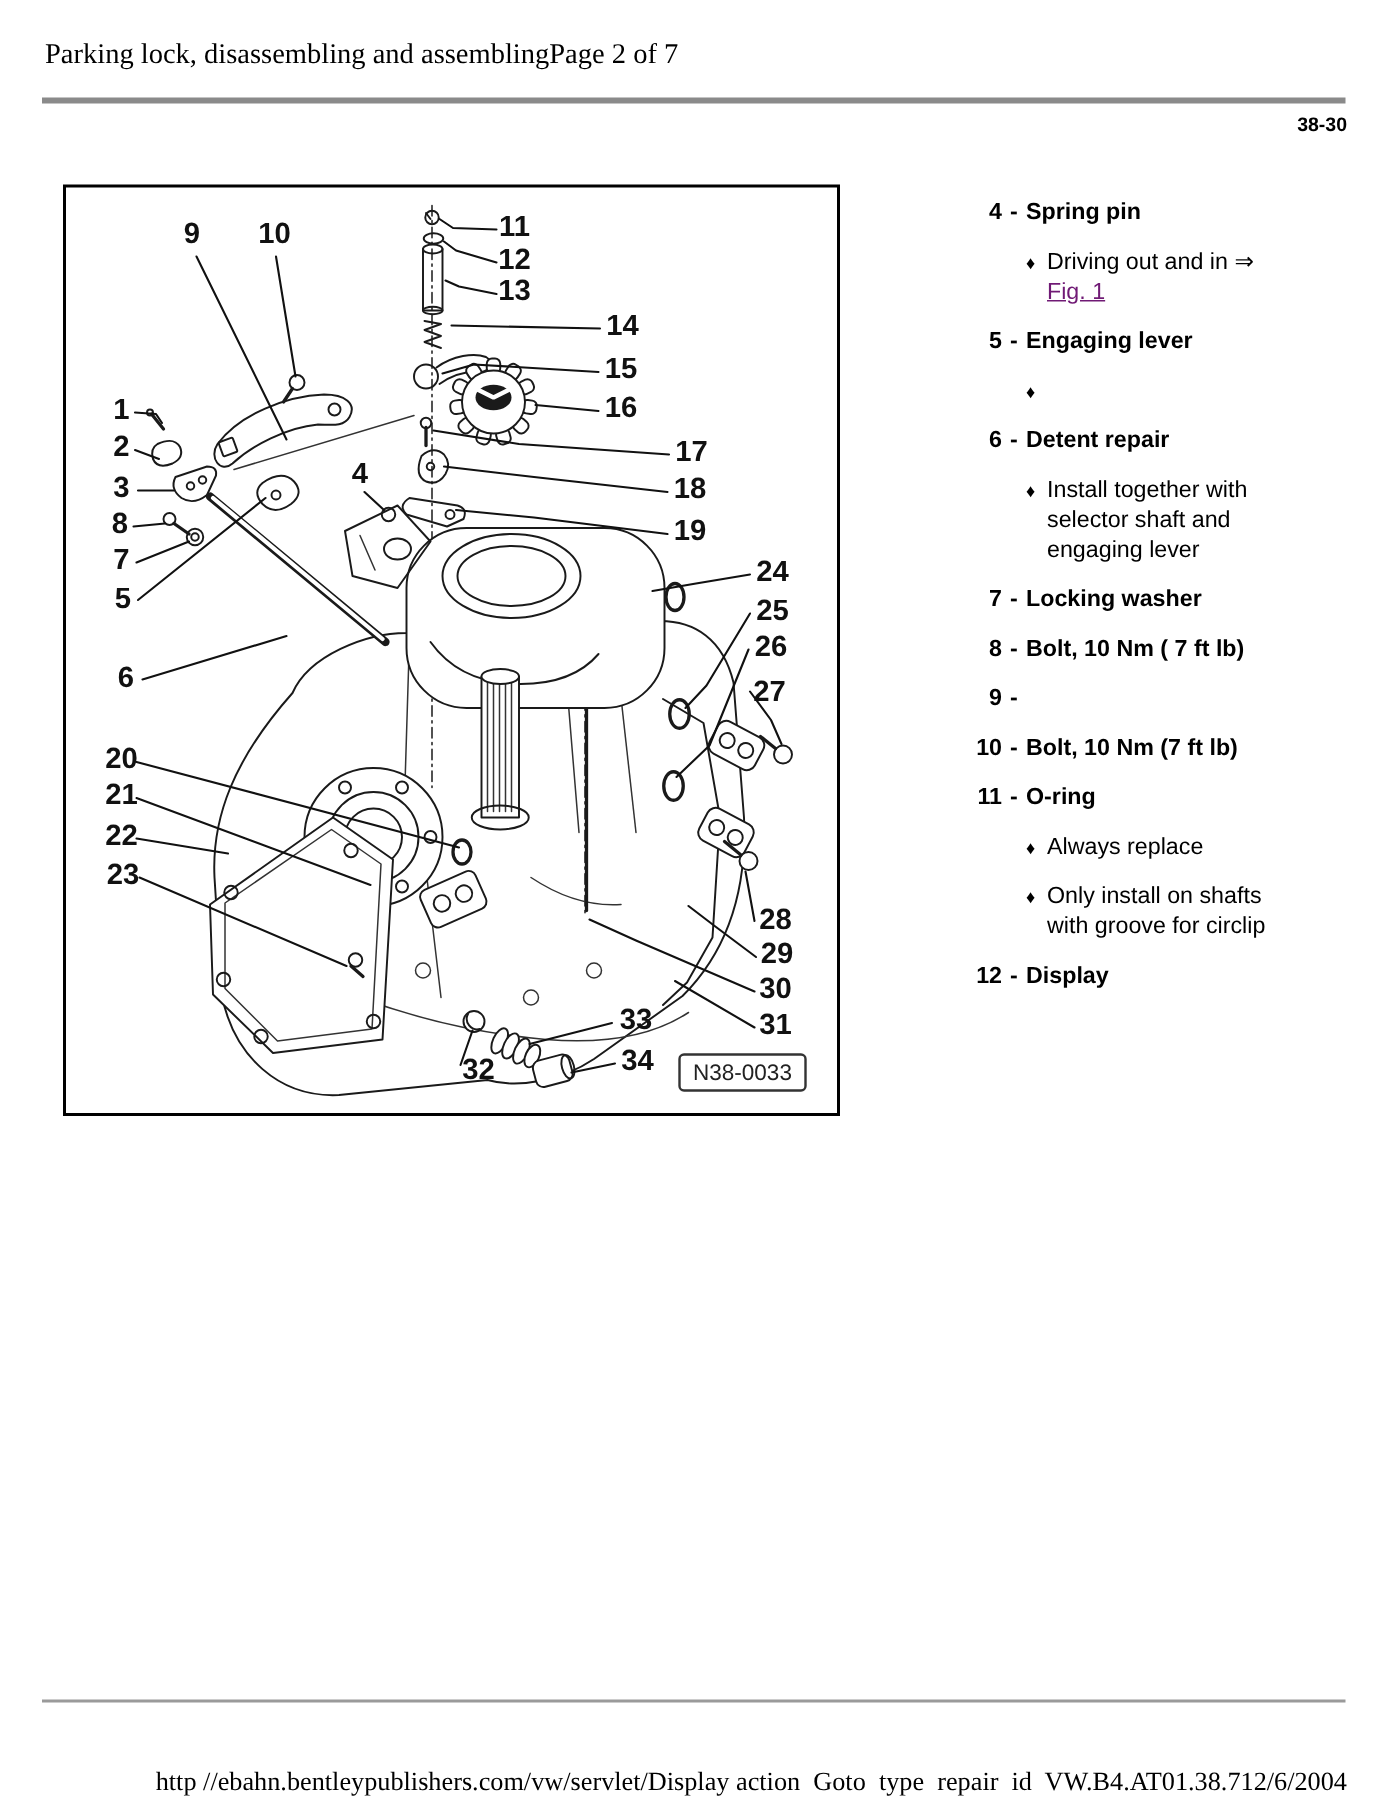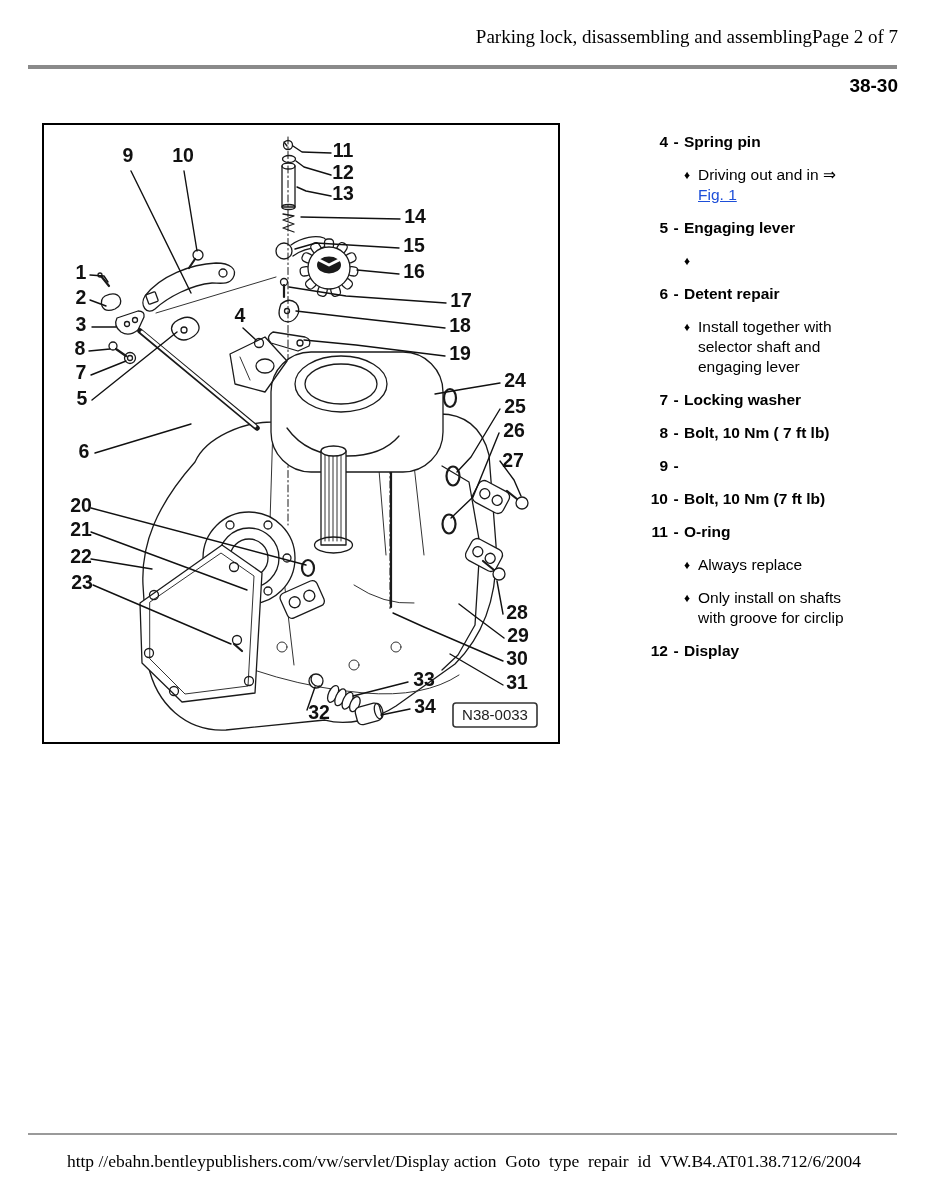--- a/index.html
+++ b/index.html
@@ -1,24 +1,24 @@
 <!DOCTYPE html>
 <html><head>
 <meta charset="utf-8">
 <style>
   html,body{margin:0;padding:0;background:#fff;}
   body{width:927px;height:1200px;position:relative;color:#000;
        font-family:"Liberation Sans","DejaVu Sans",sans-serif;overflow:hidden;}
 
   
   .header{position:absolute;left:30px;top:26px;width:868px;display:flex;
-          justify-content:flex-end;
+          justify-content:flex-start;
           font-family:"Liberation Serif","DejaVu Serif",serif;font-size:19px;}
   .hrule{position:absolute;left:28px;top:65px;width:869px;height:4px;background:#8a8a8a;}
-  .secnum{position:absolute;right:29px;top:75px;font-size:19px;font-weight:bold;}
+  .secnum{position:absolute;right:29px;top:75px;font-size:13px;font-weight:bold;}
 
   
   .figure{position:absolute;left:42px;top:123px;width:514px;height:617px;
           border:2px solid #000;background:#fff;}
   svg{display:block;}
   .art *{fill:none;stroke:#1a1a1a;stroke-width:1.3;stroke-linecap:round;stroke-linejoin:round;}
   .art .fw{fill:#fff;}
   .art .fd{fill:#1a1a1a;stroke:none;}
   .art .thin{stroke-width:1;stroke:#333;}
   .art .s2{stroke-width:2.2;}
@@ -35,26 +35,26 @@
   
   .parts{position:absolute;left:646px;top:132px;width:264px;
          font-size:15.5px;line-height:20px;}
   .item{display:flex;margin-bottom:13px;font-weight:bold;}
   .num{width:22px;text-align:right;flex:none;}
   .dash{width:16px;text-align:center;flex:none;}
   .pname{width:184px;}
   .note{display:flex;margin-left:38px;margin-bottom:13px;font-weight:normal;}
   .bullet{flex:none;width:14px;font-size:12px;line-height:20px;}
   .ntext{width:168px;}
-  .figlink{color:#1d4ed8;text-decoration:underline;cursor:pointer;}
+  .figlink{color:#701a75;text-decoration:underline;cursor:pointer;}
 
   
   .frule{position:absolute;left:28px;top:1133px;width:869px;height:2px;background:#9a9a9a;}
-  .footer{position:absolute;left:30px;top:1151px;width:868px;display:flex;
-          justify-content:center;white-space:pre;
+  .footer{position:absolute;left:30px;top:1177px;width:868px;display:flex;
+          justify-content:flex-end;white-space:pre;
           font-family:"Liberation Serif","DejaVu Serif",serif;font-size:17.5px;}
 </style>
 </head>
 <body>
 
 <div class="header">
   <span>Parking lock, disassembling and assembling</span>
   <span>Page 2 of 7</span>
 </div>
 <div class="hrule"></div>

